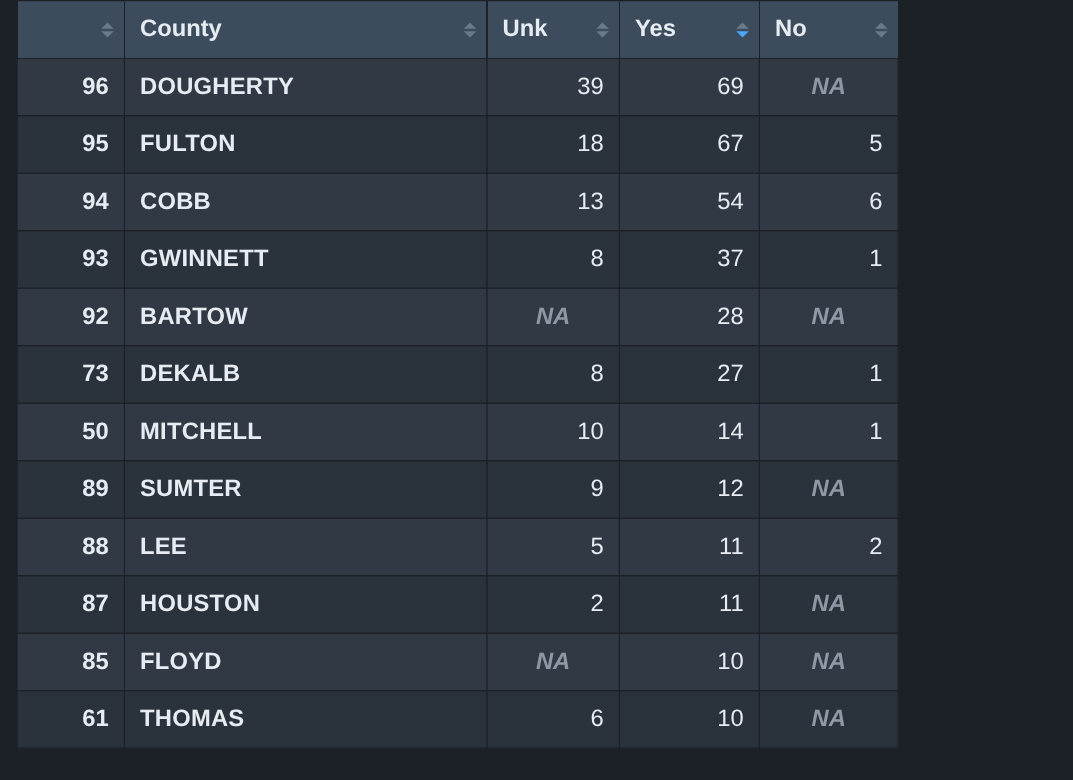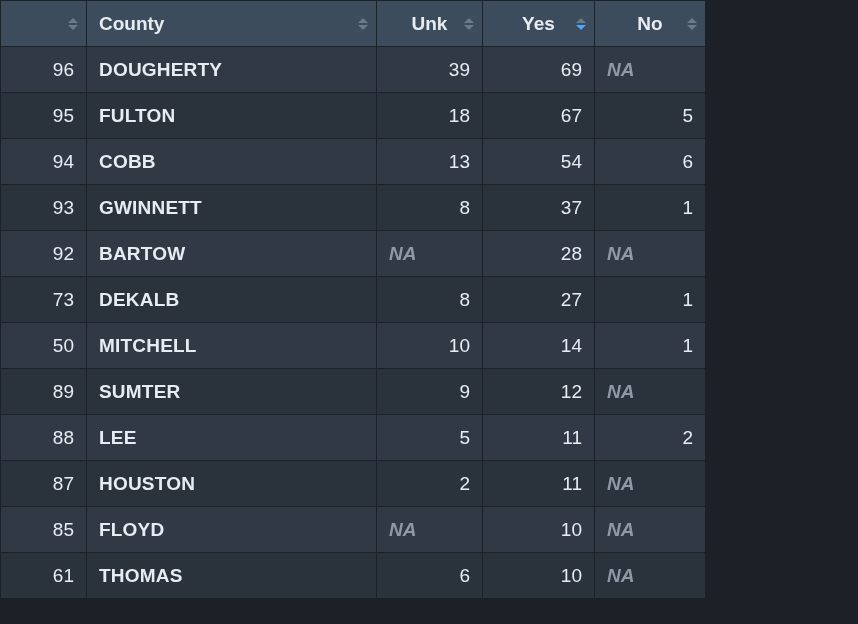--- a/index.html
+++ b/index.html
@@ -5,41 +5,42 @@
   * { box-sizing: border-box; margin: 0; padding: 0; }
   html, body { width: 858px; height: 624px; overflow: hidden; }
   body {
     background: #1c2128;
     font-family: -apple-system, BlinkMacSystemFont, "Segoe UI", Helvetica, Arial, sans-serif;
     color: #d6dde5;
   }
   .table-container {
     width: 593px;
     background: #1c2128;
+    padding-left: 13px;
   }
   table {
     border-collapse: collapse;
     width: 100%;
     table-layout: fixed;
   }
   th, td {
     border: 1px solid #1c2128;
     height: 46px;
     vertical-align: middle;
   }
   thead th {
     background: #3d4c5d;
     color: #e6ecf2;
     font-weight: 700;
     font-size: 19px;
     position: relative;
     text-align: left;
     padding: 0 12px;
   }
-  thead th.num-col { text-align: center; }
+  thead th.num-col { text-align: left; }
   thead th .label { display: inline-block; }
   .sort-arrows {
     position: absolute;
     right: 8px;
     top: 50%;
     transform: translateY(-50%);
     display: flex;
     flex-direction: column;
     gap: 2px;
     align-items: center;
@@ -53,25 +54,25 @@
   .arrow.down { border-top: 5px solid #6b7a8a; }
   .arrow.down.active { border-top-color: #4aa8ff; }
   tbody td {
     font-size: 19px;
     font-weight: 600;
     padding: 0 12px;
     color: #e6ecf2;
   }
   tbody tr:nth-child(odd) td { background: #313a44; }
   tbody tr:nth-child(even) td { background: #2a323b; }
-  td.idx { text-align: right; font-weight: 400; }
+  td.idx { text-align: right; font-weight: 700; }
   td.county { text-align: left; font-weight: 700; letter-spacing: 0.2px; }
   td.num { text-align: right; font-weight: 400; }
   td.na {
-    text-align: left;
+    text-align: center;
     font-style: italic;
     color: #8f99a6;
     font-weight: 600;
   }
   col.c-idx { width: 86px; }
   col.c-county { width: 290px; }
   col.c-unk { width: 106px; }
   col.c-yes { width: 112px; }
   col.c-no { width: 111px; }
 </style>

